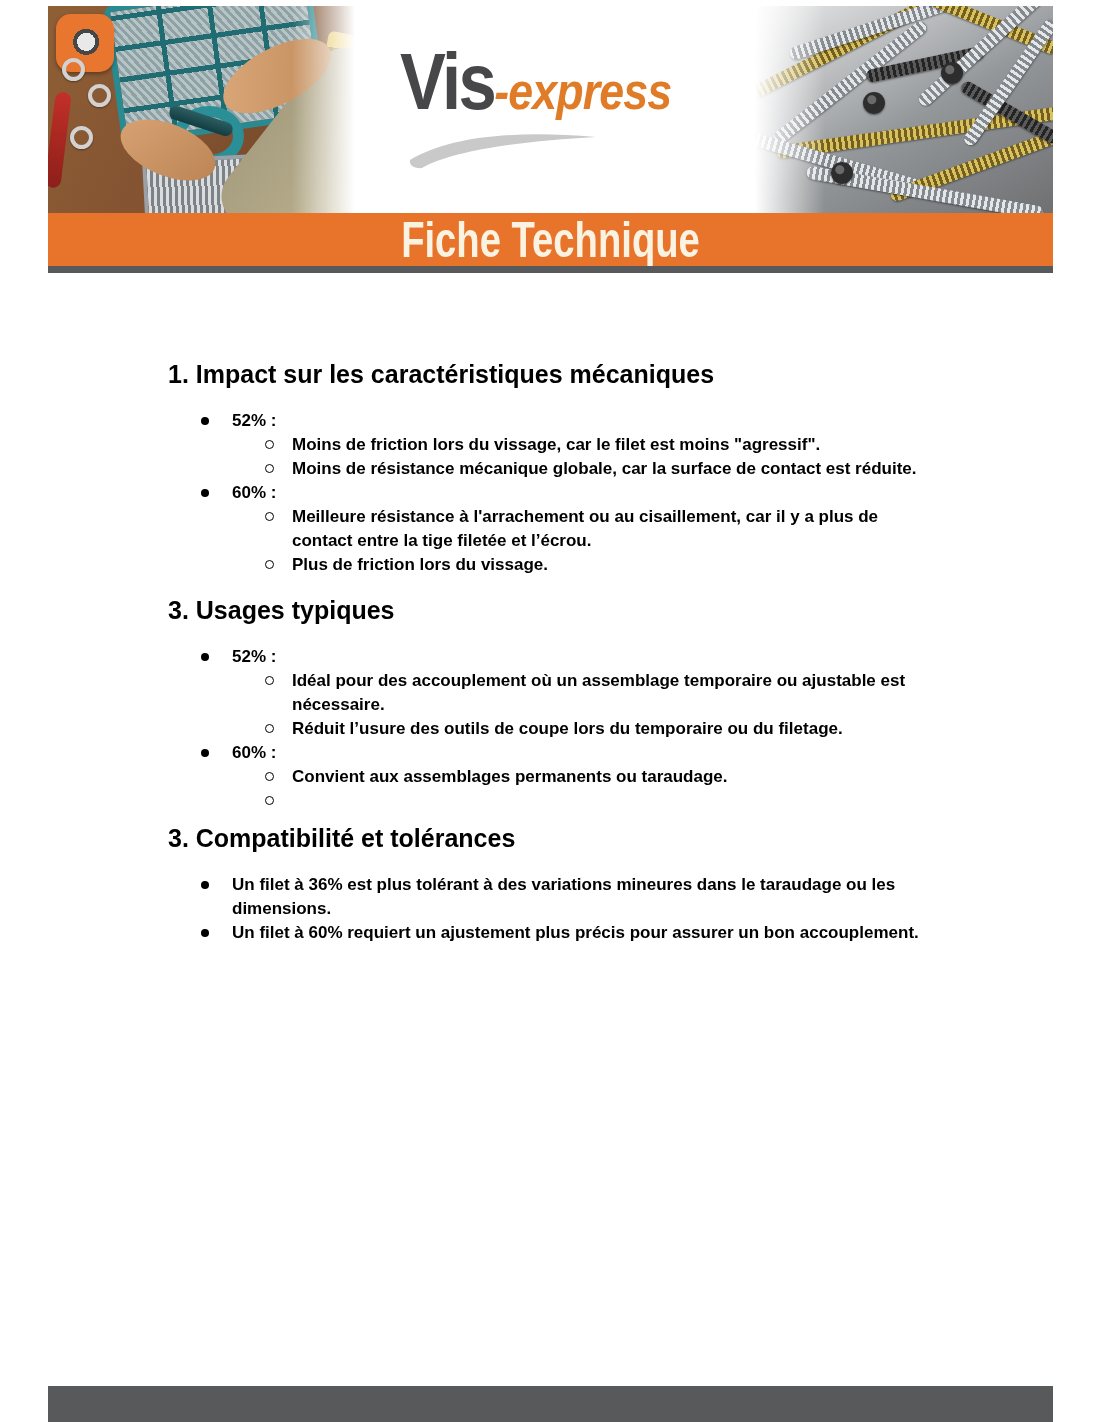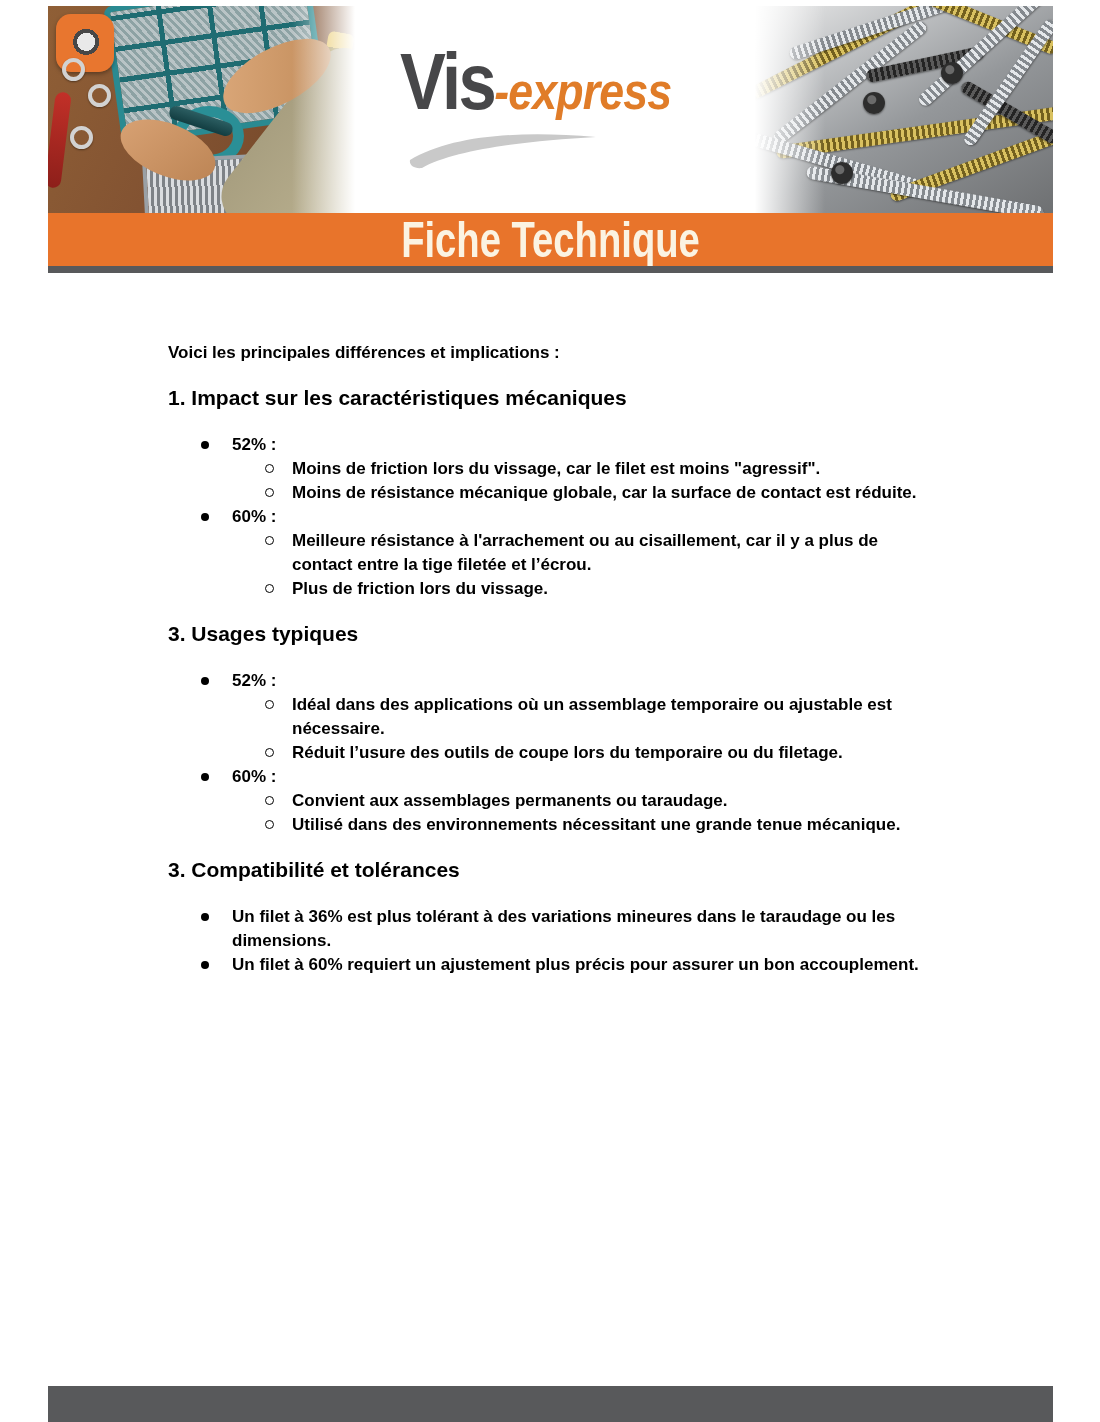--- a/index.html
+++ b/index.html
@@ -61,21 +61,21 @@
 
   .banner{position:absolute;left:48px;top:213px;width:1005px;height:53px;background:#e8742b;
       display:flex;align-items:center;justify-content:center;overflow:hidden;}
   .banner-title{font-size:49px;font-weight:bold;color:#fbf3e2;letter-spacing:0px;
       transform:scale(.78,1.02);transform-origin:center;white-space:nowrap;}
   .gray-line{position:absolute;left:48px;top:266px;width:1005px;height:7px;background:#58595b;}
 
   
   .content{position:absolute;left:168px;top:341px;width:757px;}
   .intro{font-size:17px;font-weight:bold;line-height:24px;margin:0;}
-  .section-title{font-size:21px;font-weight:bold;line-height:26px;margin:20px 0 0 0;}
+  .section-title{font-size:25px;font-weight:bold;line-height:26px;margin:20px 0 0 0;}
   ul.blist{list-style:none;margin:22px 0 0 0;padding:0;}
   ul.blist li{font-size:17px;font-weight:bold;line-height:24px;display:flex;}
   .m1{width:64px;padding-left:33px;box-sizing:border-box;flex:none;}
   .disc{display:block;width:8px;height:8px;background:#000;border-radius:50%;margin-top:8px;}
   .m2{width:124px;padding-left:97px;box-sizing:border-box;flex:none;}
   .circ{display:block;width:9px;height:9px;border:1.7px solid #000;border-radius:50%;margin-top:7px;box-sizing:border-box;}
   .l1-text{width:693px;}
   .l2-text{width:633px;}
 
   
@@ -135,21 +135,20 @@
     </div>
   </div>
 
   <div class="banner">
     <span class="banner-title">Fiche Technique</span>
   </div>
   <div class="gray-line"></div>
 
   <div class="content">
 
-    <p class="intro">Voici les principales différences et implications :</p>
 
     <h2 class="section-title">1. Impact sur les caractéristiques mécaniques</h2>
     <ul class="blist">
       <li>
         <span class="m1">
             <span class="disc"></span>
           </span>
         <span class="l1-text">52% :</span>
       </li>
       <li>
@@ -189,21 +188,21 @@
       <li>
         <span class="m1">
             <span class="disc"></span>
           </span>
         <span class="l1-text">52% :</span>
       </li>
       <li>
         <span class="m2">
             <span class="circ"></span>
           </span>
-        <span class="l2-text">Idéal dans des applications où un assemblage temporaire ou ajustable est nécessaire.</span>
+        <span class="l2-text">Idéal pour des accouplement où un assemblage temporaire ou ajustable est nécessaire.</span>
       </li>
       <li>
         <span class="m2">
             <span class="circ"></span>
           </span>
         <span class="l2-text">Réduit l’usure des outils de coupe lors du temporaire ou du filetage.</span>
       </li>
       <li>
         <span class="m1">
             <span class="disc"></span>
@@ -213,21 +212,20 @@
       <li>
         <span class="m2">
             <span class="circ"></span>
           </span>
         <span class="l2-text">Convient aux assemblages permanents ou taraudage.</span>
       </li>
       <li>
         <span class="m2">
             <span class="circ"></span>
           </span>
-        <span class="l2-text">Utilisé dans des environnements nécessitant une grande tenue mécanique.</span>
       </li>
     </ul>
 
     <h2 class="section-title">3. Compatibilité et tolérances</h2>
     <ul class="blist">
       <li>
         <span class="m1">
             <span class="disc"></span>
           </span>
         <span class="l1-text">Un filet à 36% est plus tolérant à des variations mineures dans le taraudage ou les dimensions.</span>

